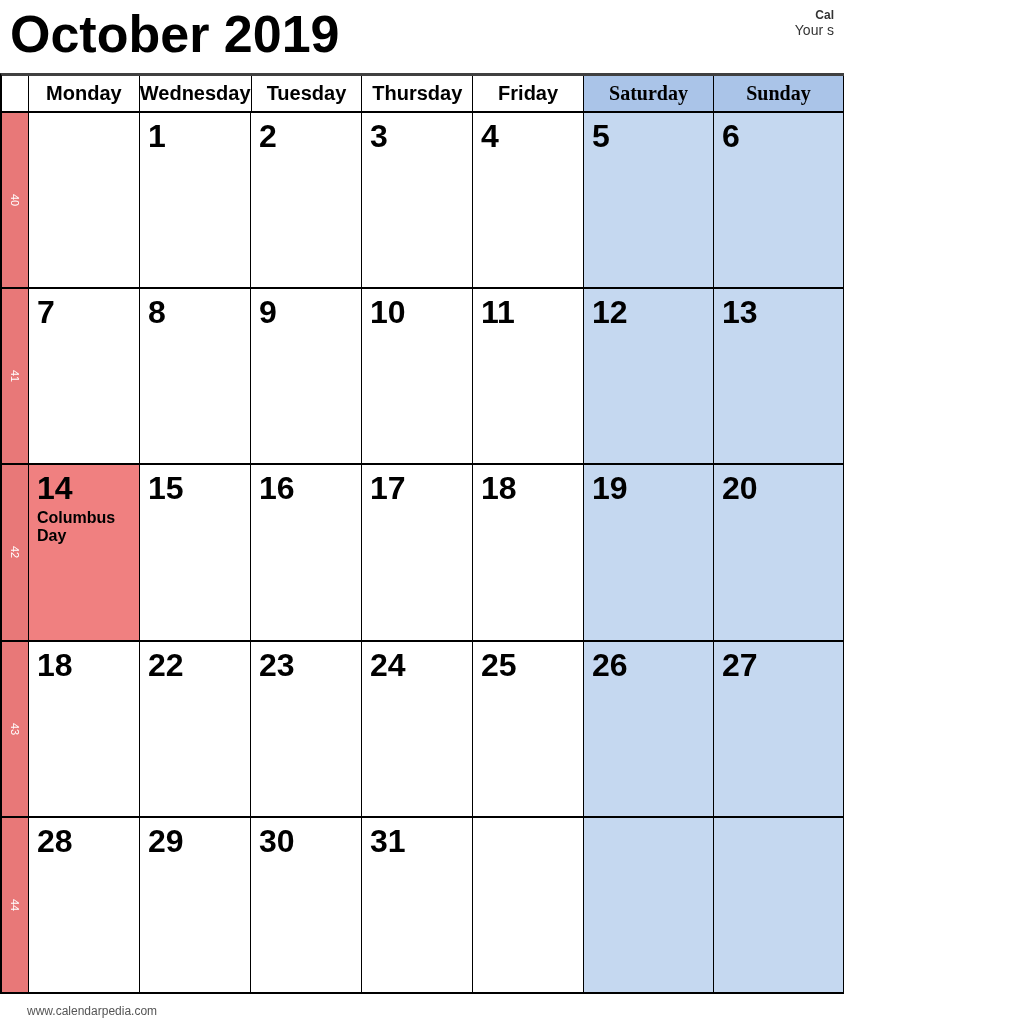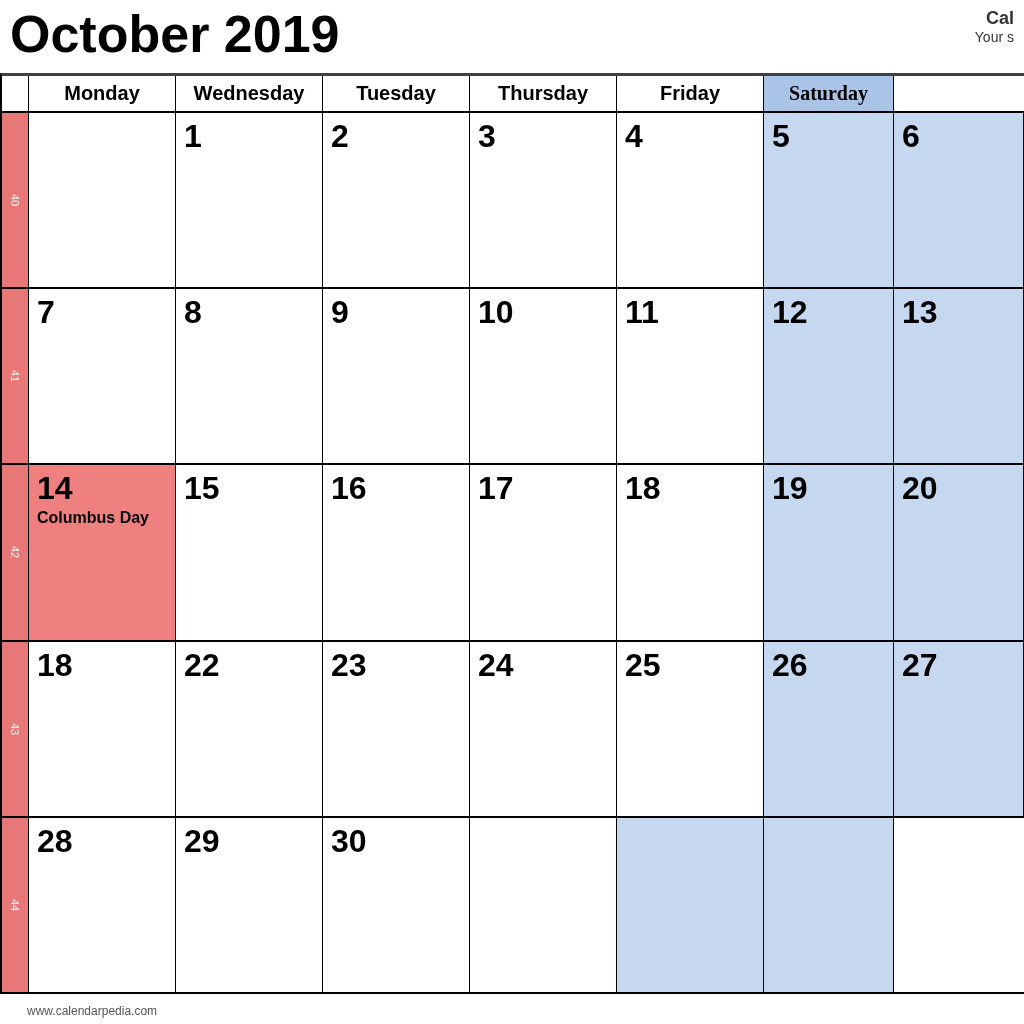--- a/index.html
+++ b/index.html
@@ -10,21 +10,21 @@
 
     body {
       font-family: Arial, sans-serif;
       background: #fff;
       width: 1024px;
       height: 1024px;
       overflow: hidden;
     }
 
     .page {
-      width: 1024px;
+      width: 844px;
       height: 1024px;
       display: flex;
       flex-direction: column;
     }
 
     .header {
       display: flex;
       justify-content: space-between;
       align-items: flex-start;
       padding: 8px 10px 4px 10px;
@@ -38,21 +38,21 @@
       line-height: 1;
     }
 
     .calendar-label {
       text-align: right;
       font-size: 14px;
       color: #333;
     }
 
     .calendar-label .cal-title {
-      font-size: 18px;
+      font-size: 12px;
       font-weight: bold;
     }
 
     .calendar-container {
       flex: 1;
       display: flex;
       flex-direction: column;
       border-top: 3px solid #404040;
       border-left: 2px solid #000;
       margin: 13px 0 30px 0;
@@ -171,20 +171,21 @@
 
   <div class="calendar-container">
     <div class="day-headers">
       <div class="week-col-header"></div>
       <div class="day-header">Monday</div>
       <div class="day-header">Wednesday</div>
       <div class="day-header">Tuesday</div>
       <div class="day-header">Thursday</div>
       <div class="day-header">Friday</div>
       <div class="day-header weekend">Saturday</div>
+      <div class="day-header weekend">Sunday</div>
     </div>
 
     <div class="weeks-container">
 
       <div class="week-row">
         <div class="week-number">40</div>
         <div class="day-cell empty"></div>
         <div class="day-cell"><span class="day-number">1</span></div>
         <div class="day-cell"><span class="day-number">2</span></div>
         <div class="day-cell"><span class="day-number">3</span></div>
@@ -227,20 +228,21 @@
         <div class="day-cell"><span class="day-number">25</span></div>
         <div class="day-cell weekend"><span class="day-number">26</span></div>
         <div class="day-cell weekend"><span class="day-number">27</span></div>
       </div>
 
       <div class="week-row">
         <div class="week-number">44</div>
         <div class="day-cell"><span class="day-number">28</span></div>
         <div class="day-cell"><span class="day-number">29</span></div>
         <div class="day-cell"><span class="day-number">30</span></div>
+        <div class="day-cell"><span class="day-number">31</span></div>
         <div class="day-cell empty"></div>
         <div class="day-cell weekend"></div>
         <div class="day-cell weekend"></div>
       </div>
 
     </div>
   </div>
 
   <div class="footer">
     <span>www.calendarpedia.com</span>

